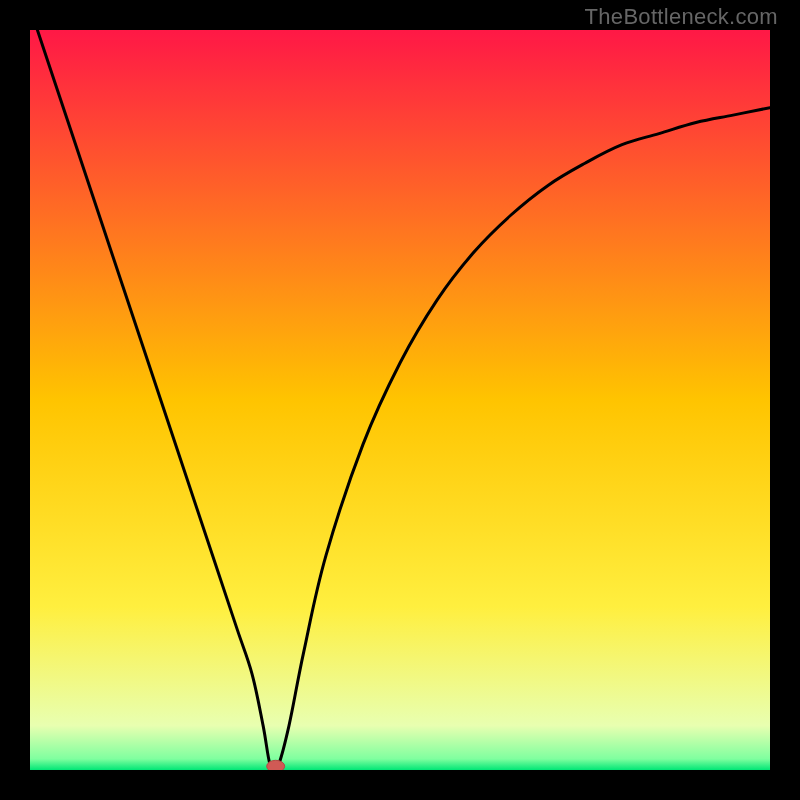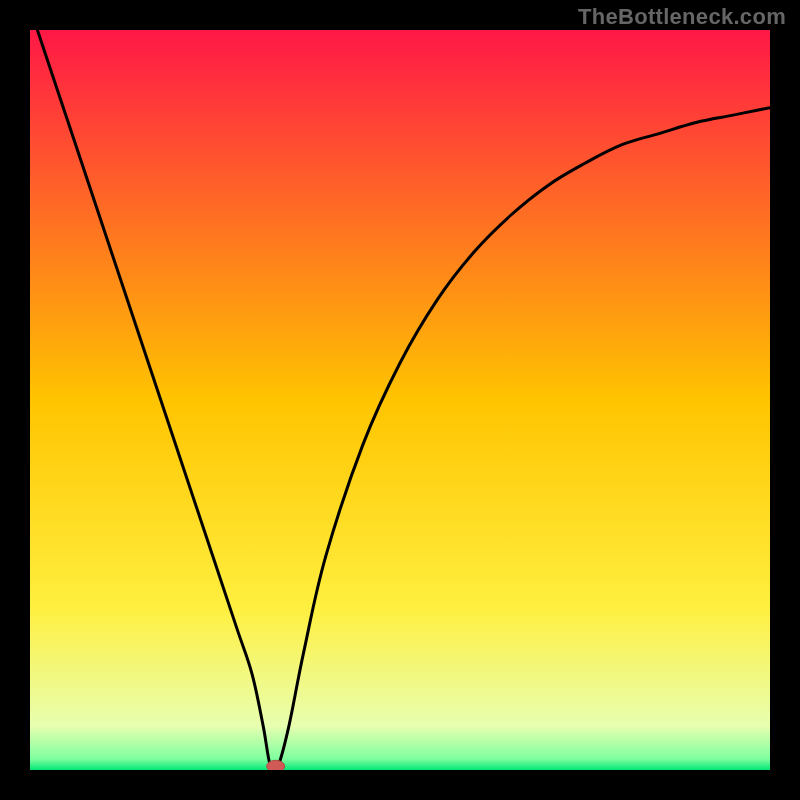--- a/index.html
+++ b/index.html
@@ -13,24 +13,24 @@
   }
   .frame {
     position: relative;
     width: 800px;
     height: 800px;
     background: #000;
   }
   .watermark {
     position: absolute;
     top: 4px;
-    right: 14px;
+    right: 22px;
     color: #666;
     font-size: 22px;
-    font-weight: bold;
+    font-weight: normal;
     letter-spacing: 0.3px;
     z-index: 3;
   }
   .plot {
     position: absolute;
     left: 30px;
     top: 30px;
     width: 740px;
     height: 740px;
     overflow: hidden;

